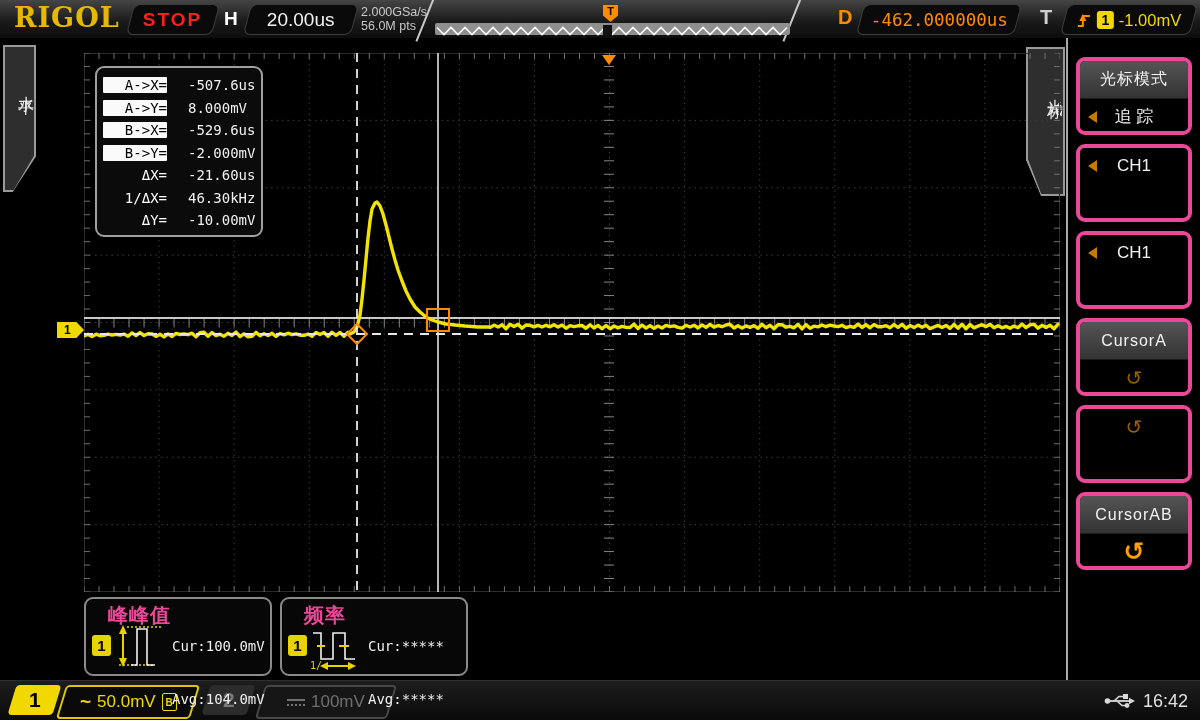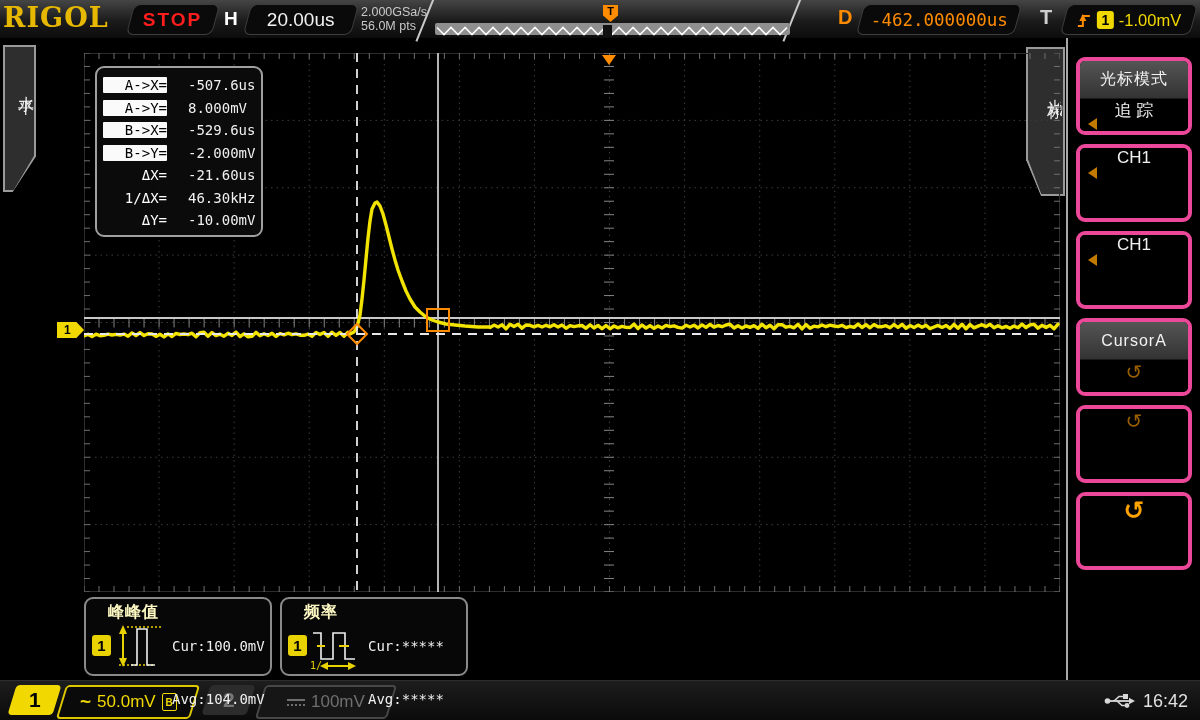--- a/index.html
+++ b/index.html
@@ -2,21 +2,21 @@
 <html><head>
 <meta charset="utf-8">
 <style>
   html,body{margin:0;padding:0;background:#000;width:1200px;height:720px;overflow:hidden;
     font-family:"Liberation Sans",sans-serif;-webkit-font-smoothing:antialiased;}
   .abs{position:absolute;}
 
   
   #topbar{position:absolute;left:0;top:0;width:1200px;height:38px;
     background:linear-gradient(#454545,#1b1b1b 55%,#0c0c0c);border-bottom:1px solid #000;}
-  #logo{position:absolute;left:3px;top:2px;font:bold 27px "DejaVu Serif",serif;color:#e6b800;letter-spacing:1px;}
+  #logo{position:absolute;left:14px;top:2px;font:bold 27px "DejaVu Serif",serif;color:#e6b800;letter-spacing:1px;}
   .skewbox{position:absolute;top:4px;height:29px;transform:skewX(-15deg);background:#0a0a0a;
     border:1px solid #3d3d3d;border-radius:7px;display:flex;align-items:center;justify-content:center;}
   .skewbox>*{transform:skewX(15deg);display:flex;align-items:center;gap:5px;}
   #statusbox{left:130px;width:84px;}
   #statusbox span{color:#ff1d1d;font-weight:bold;font-size:19px;letter-spacing:2px;}
   #hlabel{position:absolute;left:224px;top:8px;color:#fff;font-weight:bold;font-size:19px;}
   #tbox{left:247px;width:106px;}
   #tbox span{color:#f2f2f2;font-size:19px;}
   #srate{position:absolute;left:361px;top:5px;color:#c9c9c9;font-size:12.5px;line-height:14px;}
   #membar{position:absolute;left:435px;top:23px;width:355px;height:12px;background:#8f8f8f;border-radius:2px;}
@@ -50,34 +50,34 @@
     font-family:"DejaVu Sans Mono",monospace;font-size:14px;z-index:5;}
   .ro-row{height:22.5px;display:flex;align-items:center;}
   .ro-label{min-width:64px;text-align:right;color:#fff;white-space:pre;}
   .ro-label.boxed{background:#fafafa;color:#000;border-radius:1px;}
   .ro-val{margin-left:21px;color:#f0f0f0;white-space:pre;}
 
   
   .meas{position:absolute;top:597px;width:188px;height:79px;background:#070707;
     border:2px solid #8a8a8a;border-radius:9px;box-sizing:border-box;z-index:5;}
   #meas0{left:84px;} #meas1{left:280px;}
-  .meas-title{position:absolute;left:22px;top:3px;color:#fef9c3;font-weight:bold;font-size:16px;letter-spacing:1px;}
+  .meas-title{position:absolute;left:22px;top:3px;color:#ec4899;font-weight:bold;font-size:20px;letter-spacing:1px;}
   .meas-badge{position:absolute;left:6px;top:36px;width:19px;height:21px;background:#e8d200;border-radius:3px;
     color:#000;font-weight:bold;font-size:15px;display:flex;align-items:center;justify-content:center;}
   .meas-icon{position:absolute;left:27px;top:22px;}
   .meas-rows{position:absolute;left:86px;top:4px;font-family:"DejaVu Sans Mono",monospace;
     font-size:14px;color:#f0f0f0;line-height:17.5px;white-space:pre;}
 
   
   #sep{position:absolute;left:1066px;top:38px;width:2px;height:642px;background:#a8a8a8;}
   .mi{position:absolute;left:1076px;width:116px;height:78px;border:4px solid #ec4899;border-radius:9px;
     background:#000;overflow:hidden;box-sizing:border-box;}
   .mi-top{height:37px;background:linear-gradient(#555,#333);color:#f2f2f2;font-size:16px;
     display:flex;align-items:center;justify-content:center;border-bottom:1px solid #1c1c1c;letter-spacing:1px;}
-  .mi-bot{height:49px;display:flex;justify-content:center;color:#f0f0f0;
+  .mi-bot{height:35px;display:flex;align-items:center;justify-content:center;color:#f0f0f0;
     font-size:17px;position:relative;background:#000;}
   .mi-arrow{position:absolute;left:8px;top:50%;transform:translateY(-50%);width:0;height:0;
     border-right:9px solid #c27a00;border-top:6px solid transparent;border-bottom:6px solid transparent;}
   .knob{font-size:20px;color:#9a6000;font-family:"DejaVu Sans",sans-serif;}
   .knob.active{font-size:25px;color:#ffa200;font-weight:bold;}
 
   
   #footer{position:absolute;left:0;top:680px;width:1200px;height:40px;
     background:linear-gradient(#1d1d1d,#0a0a0a);border-top:1px solid #2e2e2e;}
   .fskew{position:absolute;top:4px;height:30px;transform:skewX(-17deg);border-radius:4px;
@@ -603,20 +603,21 @@
     <div class="mi-bot">
         <span class="knob">↺</span>
       </div>
   </div>
   <div class="mi" style="top:405px">
     <div class="mi-bot">
         <span class="knob">↺</span>
       </div>
   </div>
   <div class="mi" style="top:492px">
+    <div class="mi-top">CursorAB</div>
     <div class="mi-bot">
         <span class="knob active">↺</span>
       </div>
   </div>
 </aside>
 
 <footer id="footer">
   <div id="ch1badge" class="fskew">
     <span>1</span>
     </div>

